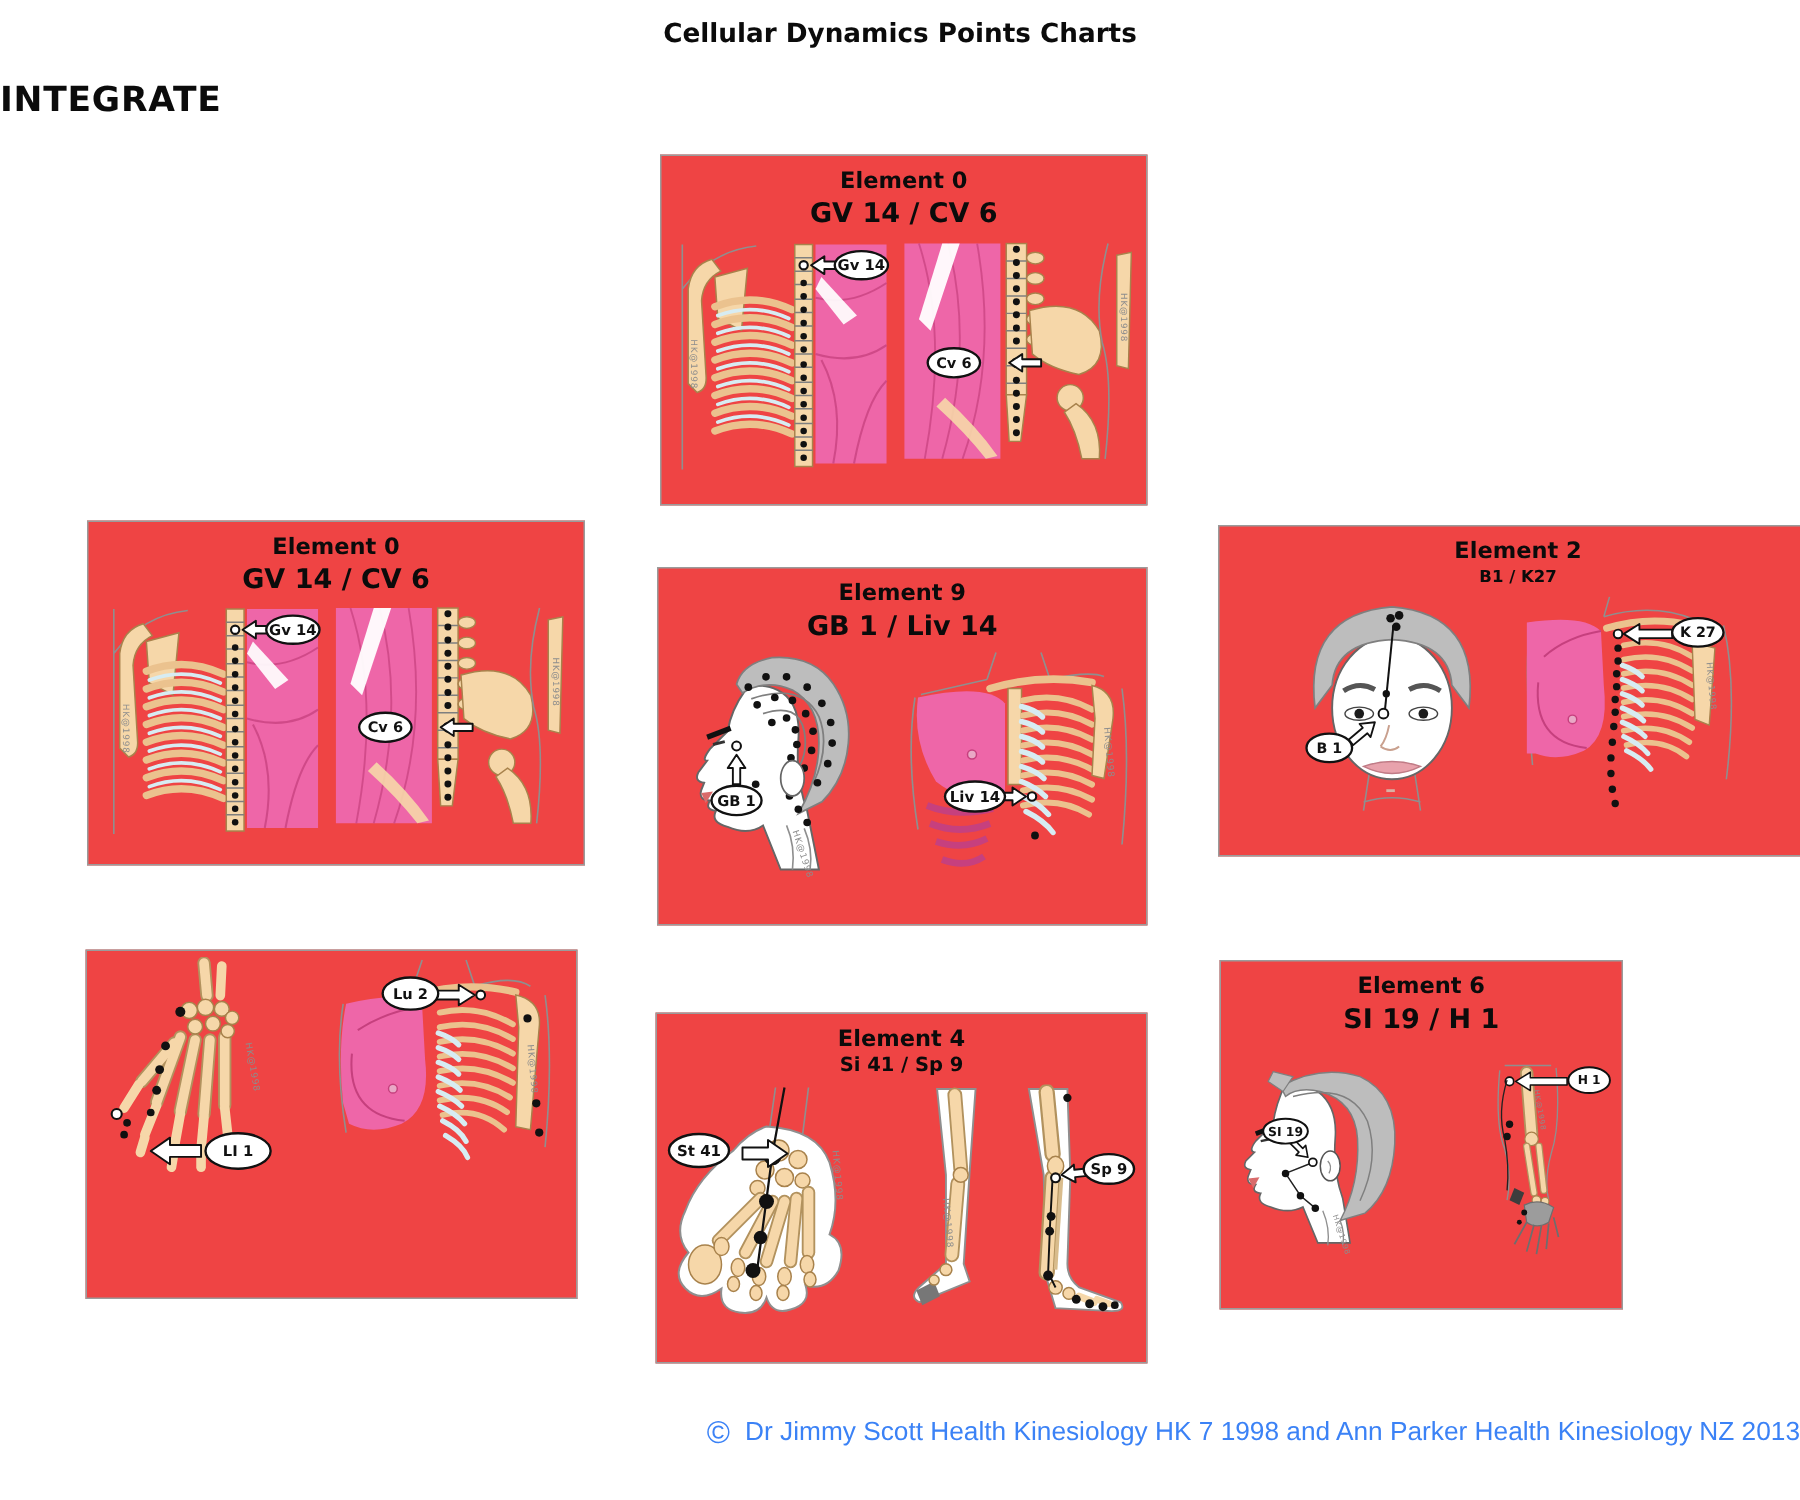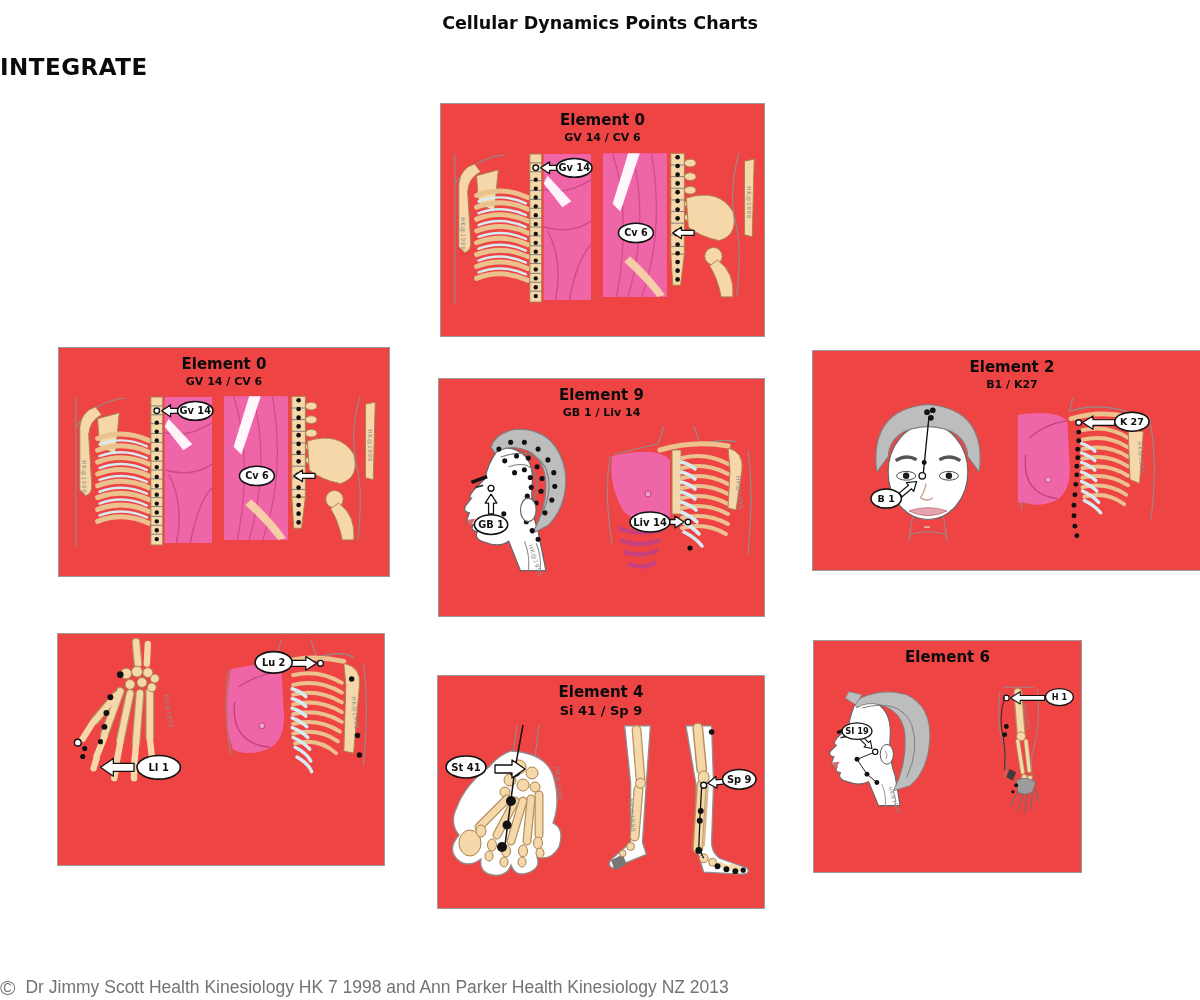--- a/index.html
+++ b/index.html
@@ -6,26 +6,26 @@
   .canvas{position:relative;width:1200px;height:1000px;background:#fff;overflow:hidden;
           font-family:"DejaVu Sans",sans-serif;color:#0b0b0b}
   .main-title{position:absolute;top:13px;left:0;width:100%;text-align:center;
               font-size:17.5px;font-weight:bold}
   .main-subtitle{position:absolute;top:54px;left:0;width:100%;text-align:left;
               font-size:23px;font-weight:bold;letter-spacing:.5px}
   .panel{position:absolute;background:#ef4444;border:1px solid var(--panel-border,#9b9b9b);
          box-sizing:border-box}
   .panel-header{text-align:center;padding-top:7px;line-height:1.3}
   .panel-title{font-size:15px;font-weight:bold}
-  .panel-subtitle{font-size:11px;font-weight:bold}
+  .panel-subtitle{font-size:18px;font-weight:bold}
   .panel--element2 .panel-subtitle{font-size:11px}
   .panel--element4 .panel-subtitle{font-size:13px}
   .panel-body{display:flex;justify-content:center;align-items:flex-start;gap:8px;margin-top:4px}
-  .footer{position:absolute;top:976px;left:0;width:100%;text-align:left;
-          font-family:"Liberation Sans",sans-serif;font-size:17.5px;color:#737373}
+  .footer{position:absolute;top:944px;left:0;width:100%;text-align:right;
+          font-family:"Liberation Sans",sans-serif;font-size:17.5px;color:#3b82f6}
   .footer .csym{font-size:21px;vertical-align:-2px;margin-right:10px}
   
   svg{display:block}
   .oval{fill:#fff;stroke:#111;stroke-width:1.6}
   .olabel{font-family:"DejaVu Sans",sans-serif;font-weight:bold;font-size:10px;
           text-anchor:middle;fill:#111}
   .arrow{fill:#fff;stroke:#111;stroke-width:1.3;stroke-linejoin:round}
   .pt{fill:#fff;stroke:#111;stroke-width:1.4}
   .dot{fill:#101010}
   .pink{fill:var(--muscle-pink,#EE66A8)}
@@ -640,20 +640,21 @@
           <text class="olabel" x="140" y="59.5">Sp 9</text>
         </g>
         <text class="wm" transform="translate(28,76) rotate(85)">HK@1998</text>
       </svg>
     </div>
   </section>
 
   <section class="panel" style="left:813px;top:640px;width:269px;height:233px">
     <div class="panel-header">
       <div class="panel-title">Element 6</div>
+      <div class="panel-subtitle">SI 19 / H 1</div>
     </div>
     <div class="panel-body">
       <svg width="165" height="158" viewBox="0 0 165 160">
         <path d="M52,18 Q44,34 42,50 L28,64 Q22,72 27,73 L20,80 Q17,86 24,87 L22,92 Q20,99 28,99 Q24,105 32,106 Q28,114 40,117 Q54,123 66,117 L78,146 L104,146 L98,110 Q90,88 92,62 Q94,36 78,24 Q64,16 52,18 Z" fill="#fff" stroke="#666" stroke-width="1.3"></path>
         <path class="gray" d="M48,20 Q80,2 112,12 Q142,26 140,66 Q138,104 116,122 L96,128 Q112,98 110,62 Q108,32 80,24 Q62,20 52,28 Z"></path>
         <path class="grayline" stroke-width="1.2" d="M58,28 Q104,16 118,48 Q128,78 112,112"></path>
         <polygon points="42,8 58,12 50,24 38,16" fill="var(--hair-gray,#BDBDBD)" stroke="var(--hair-outline,#7F7F7F)"></polygon>
         <path d="M28,58 L46,51" stroke="#111" stroke-width="3.8"></path>
         <path d="M32,64 L41,62" stroke="#333" stroke-width="2"></path>
         <path class="lip" d="M22,94 L31,93 L26,102 Z"></path>

